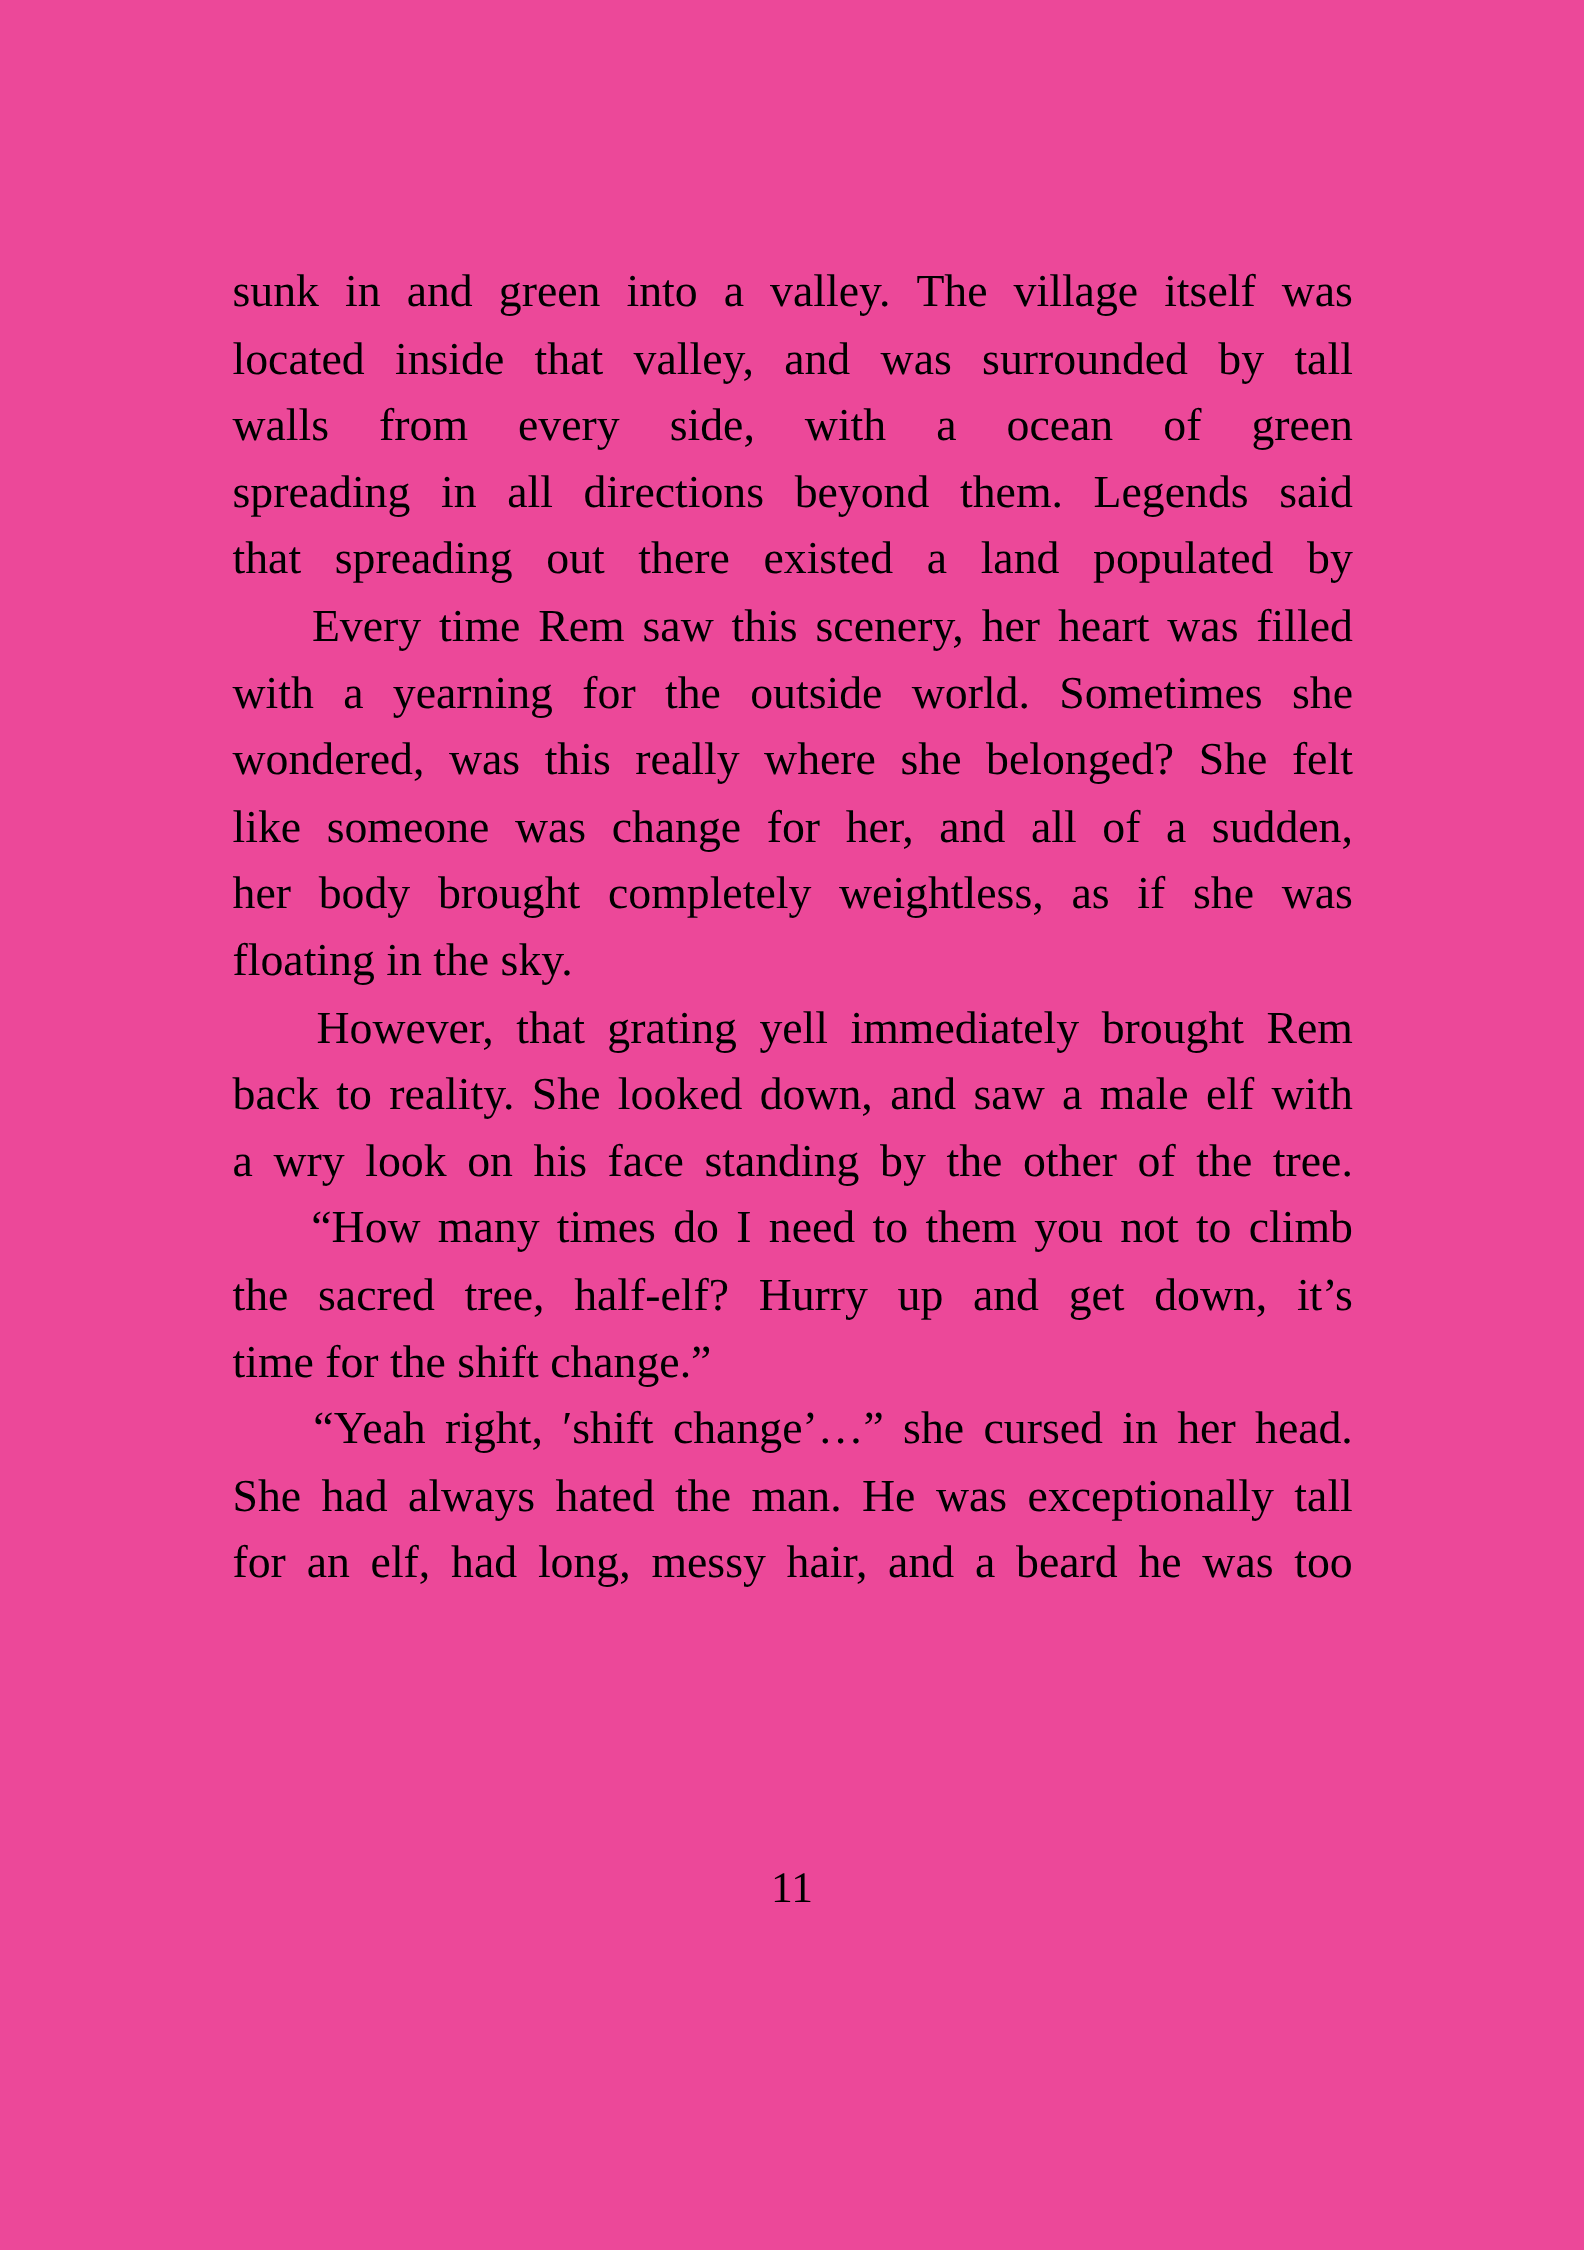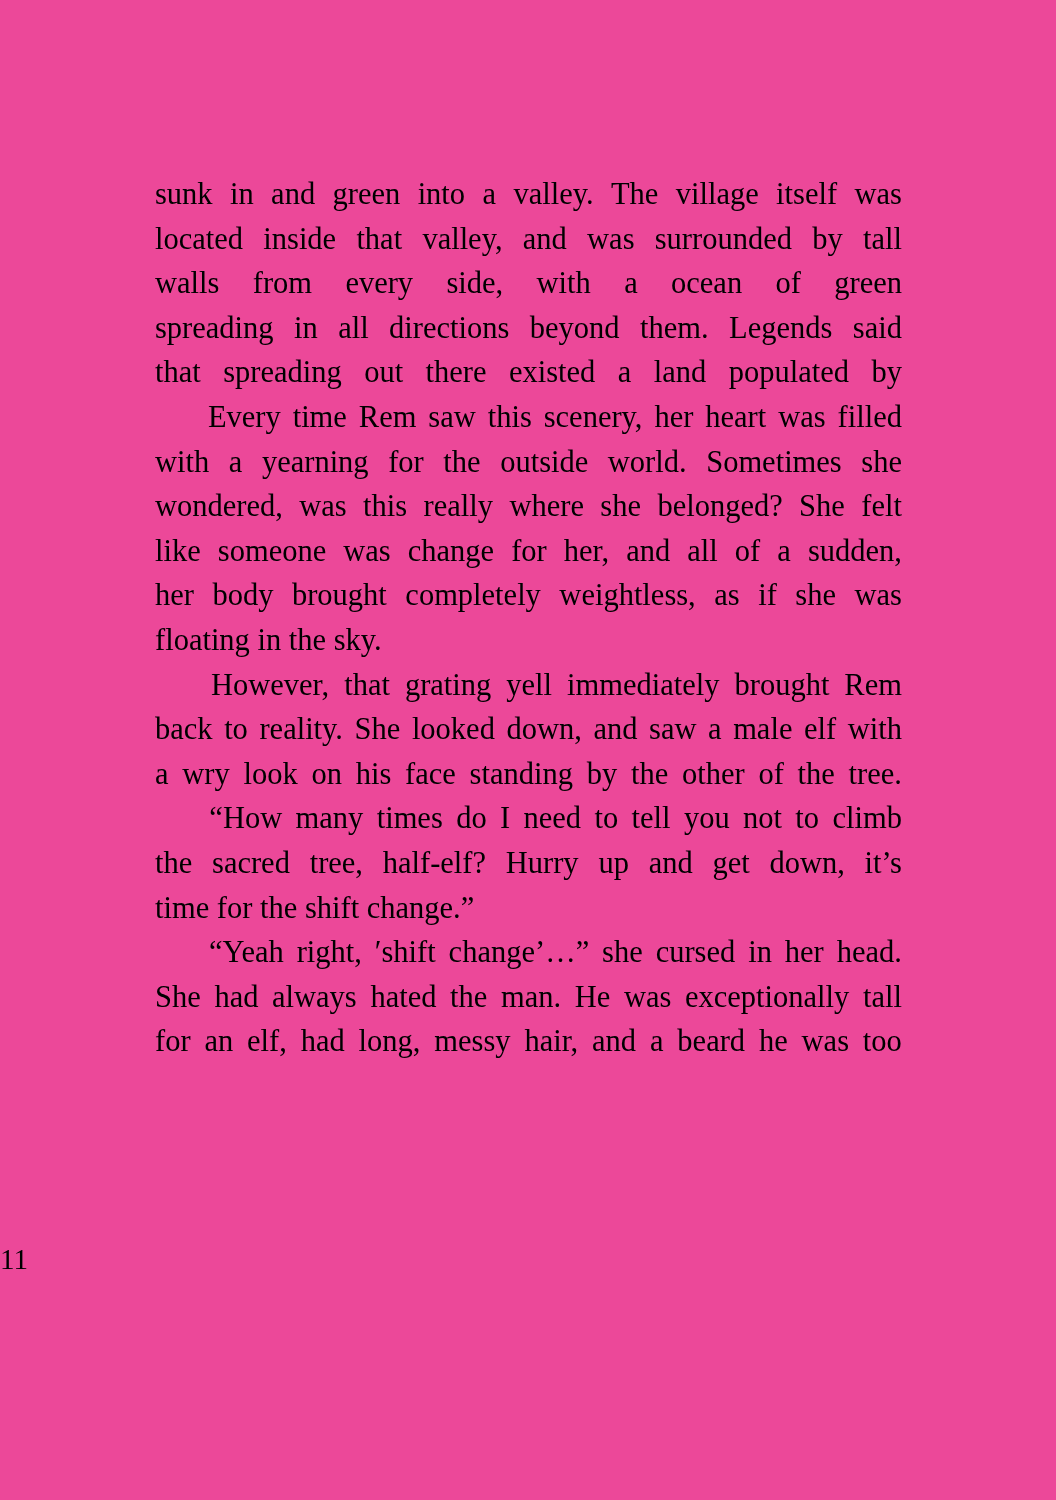--- a/index.html
+++ b/index.html
@@ -48,21 +48,21 @@
   }
   .indent {
     display: inline-block;
     width: 41px;
   }
   .pagenum {
     position: absolute;
     top: 1243px;
     left: 0;
     width: 1056px;
-    text-align: left;
+    text-align: center;
     font-size: 29px;
     font-family: "Liberation Serif", "DejaVu Serif", serif;
     color: #000000;
   }
 </style>
 </head>
 <body>
 
 <div class="page">
 
@@ -224,21 +224,21 @@
       </div>
       <div class="line just">
         <span class="indent"></span>
         <span>“How</span>
         <span>many</span>
         <span>times</span>
         <span>do</span>
         <span>I</span>
         <span>need</span>
         <span>to</span>
-        <span>tell</span>
+        <span>them</span>
         <span>you</span>
         <span>not</span>
         <span>to</span>
         <span>climb</span>
       </div>
       <div class="line just">
         <span>the</span>
         <span>sacred</span>
         <span>tree,</span>
         <span>half-elf?</span>

